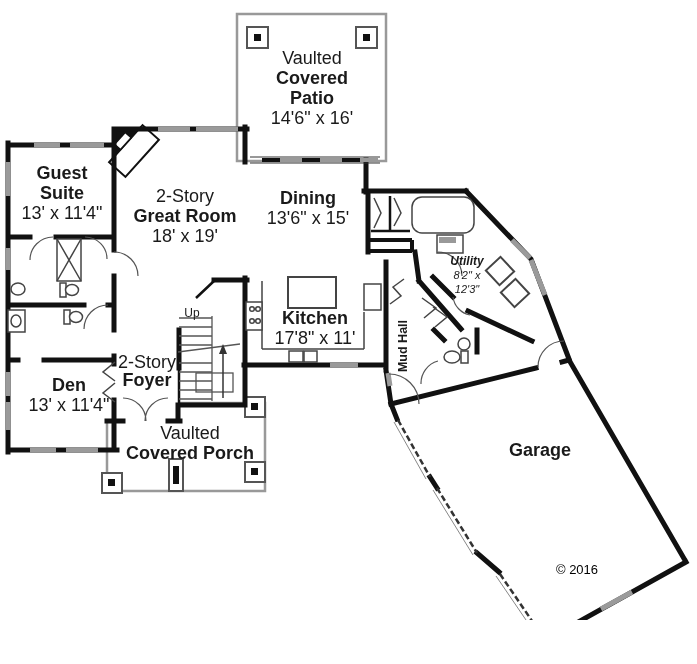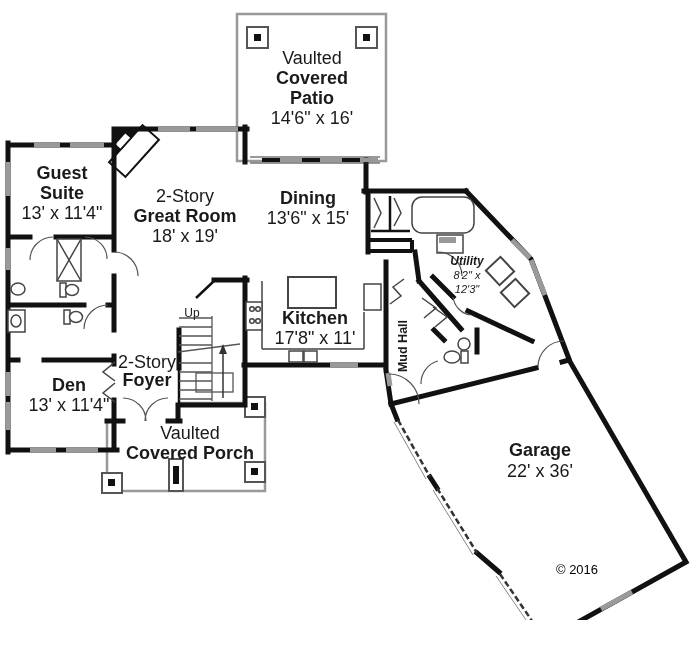--- a/index.html
+++ b/index.html
@@ -223,20 +223,19 @@
     <div>13' x 11'4"</div>
   </div>
 
   <div class="lbl" style="left:190px;top:423px;">
     <div>Vaulted</div>
     <div class="b">Covered Porch</div>
   </div>
 
   <div class="lbl garage-lh" style="left:540px;top:440px;">
     <div class="b">Garage</div>
-    <div>22' x 36'</div>
   </div>
 
   <div class="lbl copyright" style="left:577px;top:560px;">
     <div>© 2016</div>
   </div>
 
 </div>
 
 </body></html>

